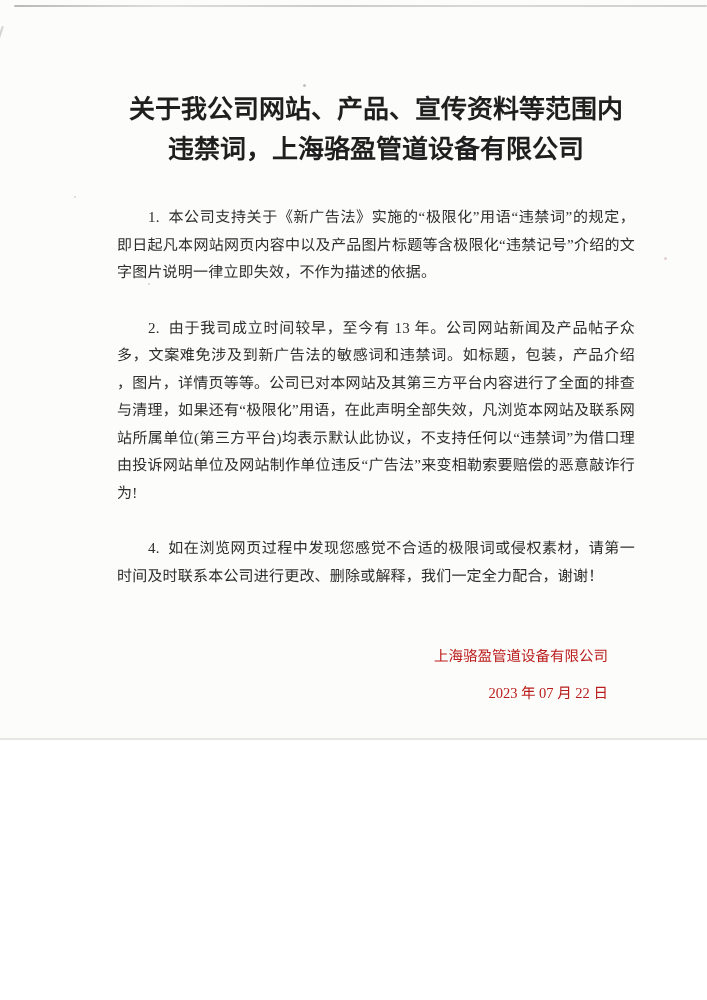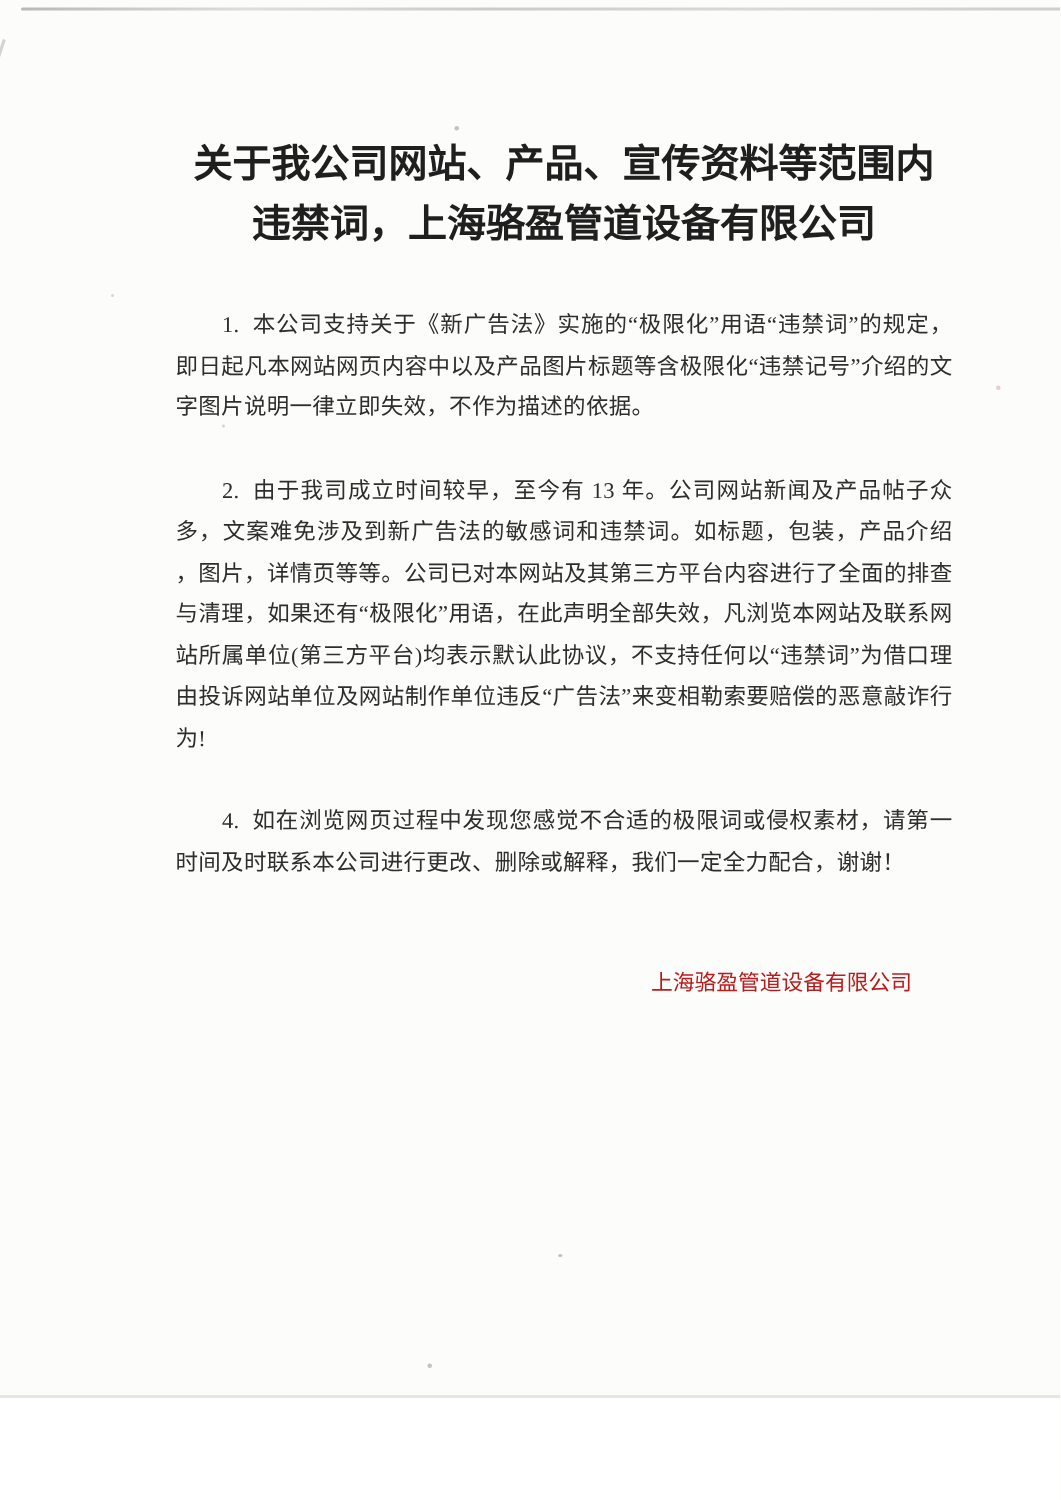--- a/index.html
+++ b/index.html
@@ -1,20 +1,20 @@
 <!DOCTYPE html>
 <html lang="zh-CN"><head>
 <meta charset="utf-8">
 <style>
   html, body { margin: 0; padding: 0; background: #ffffff; }
 
   .page {
     position: relative;
     width: 707px;
-    height: 932px;
+    height: 740px;
     background: #fcfcfa;
     overflow: hidden;
     font-family: "Liberation Serif", "DejaVu Serif", serif;
     color: #2e2e2e;
     box-sizing: border-box;
   }
 
   
   .scan-edge-top {
     position: absolute;
@@ -110,16 +110,17 @@
     <p class="para">1.&nbsp;&nbsp;本公司支持关于《新广告法》实施的“极限化”用语“违禁词”的规定，即日起凡本网站网页内容中以及产品图片标题等含极限化“违禁记号”介绍的文字图片说明一律立即失效，不作为描述的依据。</p>
 
     <p class="para">2.&nbsp;&nbsp;由于我司成立时间较早，至今有 13 年。公司网站新闻及产品帖子众多，文案难免涉及到新广告法的敏感词和违禁词。如标题，包装，产品介绍 ，图片，详情页等等。公司已对本网站及其第三方平台内容进行了全面的排查与清理，如果还有“极限化”用语，在此声明全部失效，凡浏览本网站及联系网站所属单位(第三方平台)均表示默认此协议，不支持任何以“违禁词”为借口理由投诉网站单位及网站制作单位违反“广告法”来变相勒索要赔偿的恶意敲诈行为!</p>
 
 
     <p class="para">4.&nbsp;&nbsp;如在浏览网页过程中发现您感觉不合适的极限词或侵权素材，请第一时间及时联系本公司进行更改、删除或解释，我们一定全力配合，谢谢！</p>
 
 
     <div class="signature">
       <div class="company">上海骆盈管道设备有限公司</div>
+      <div class="date">2023 年 07 月 22 日</div>
     </div>
 
   </div>
 </div>
 
 </body></html>

